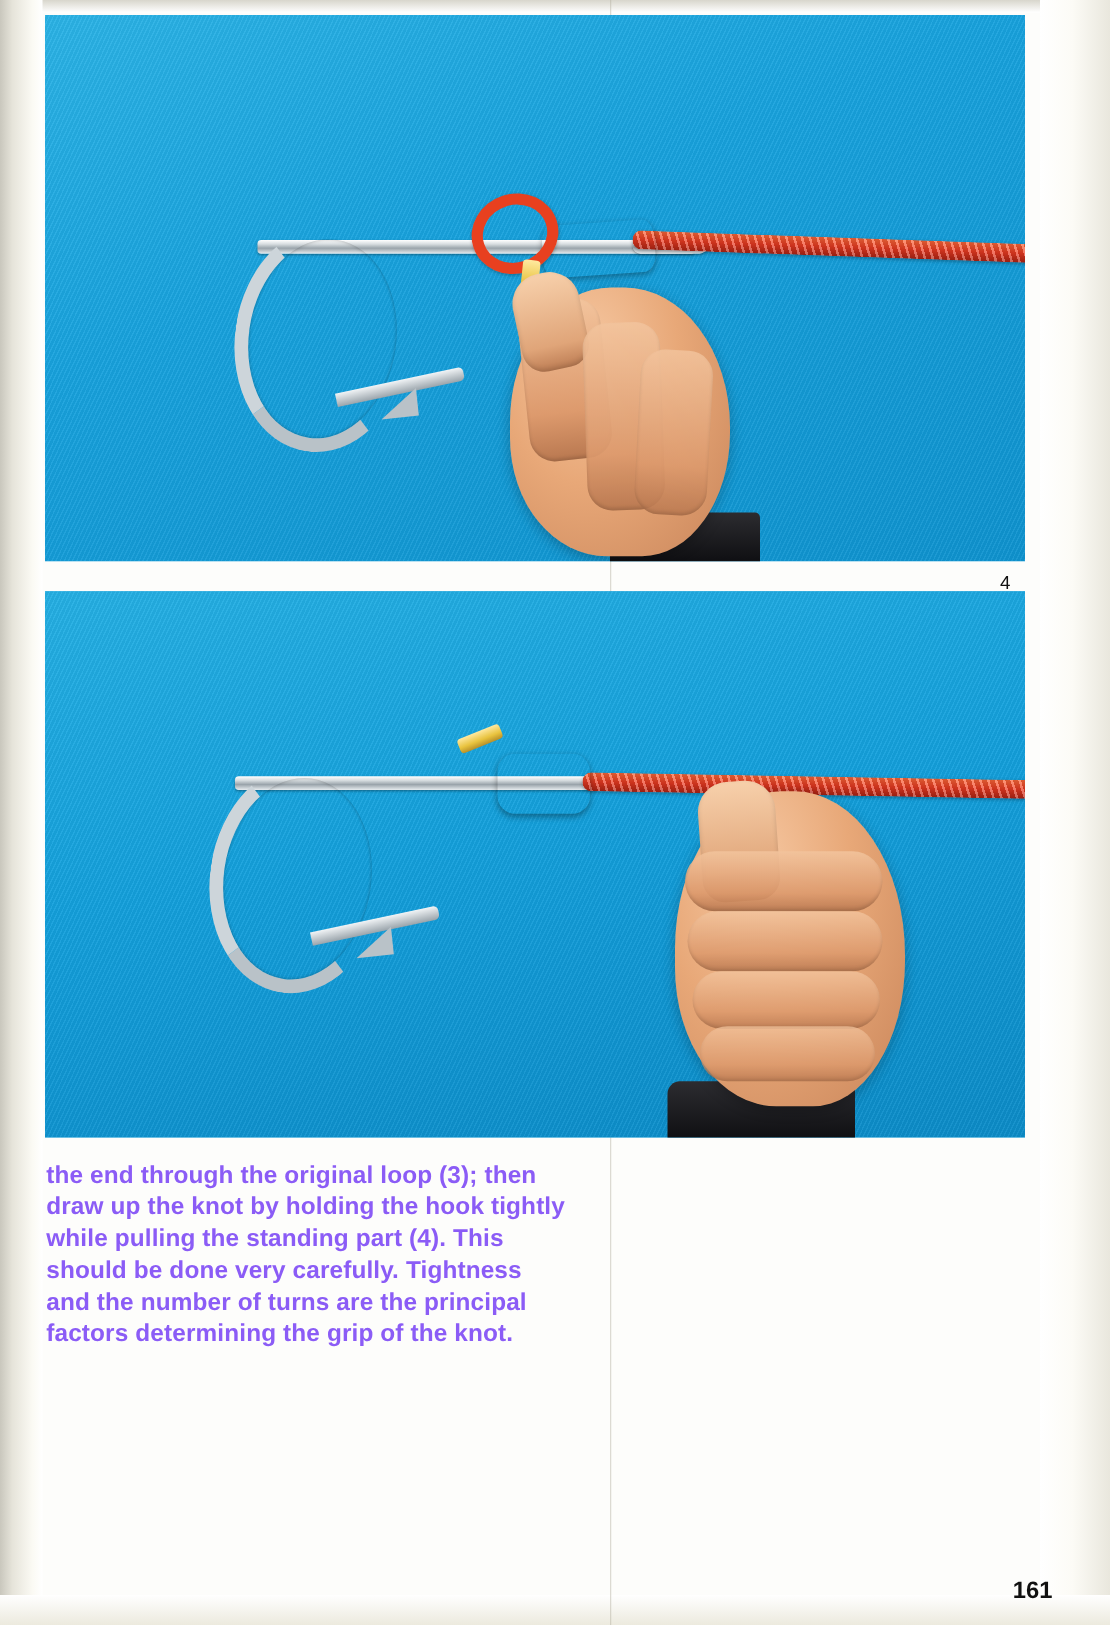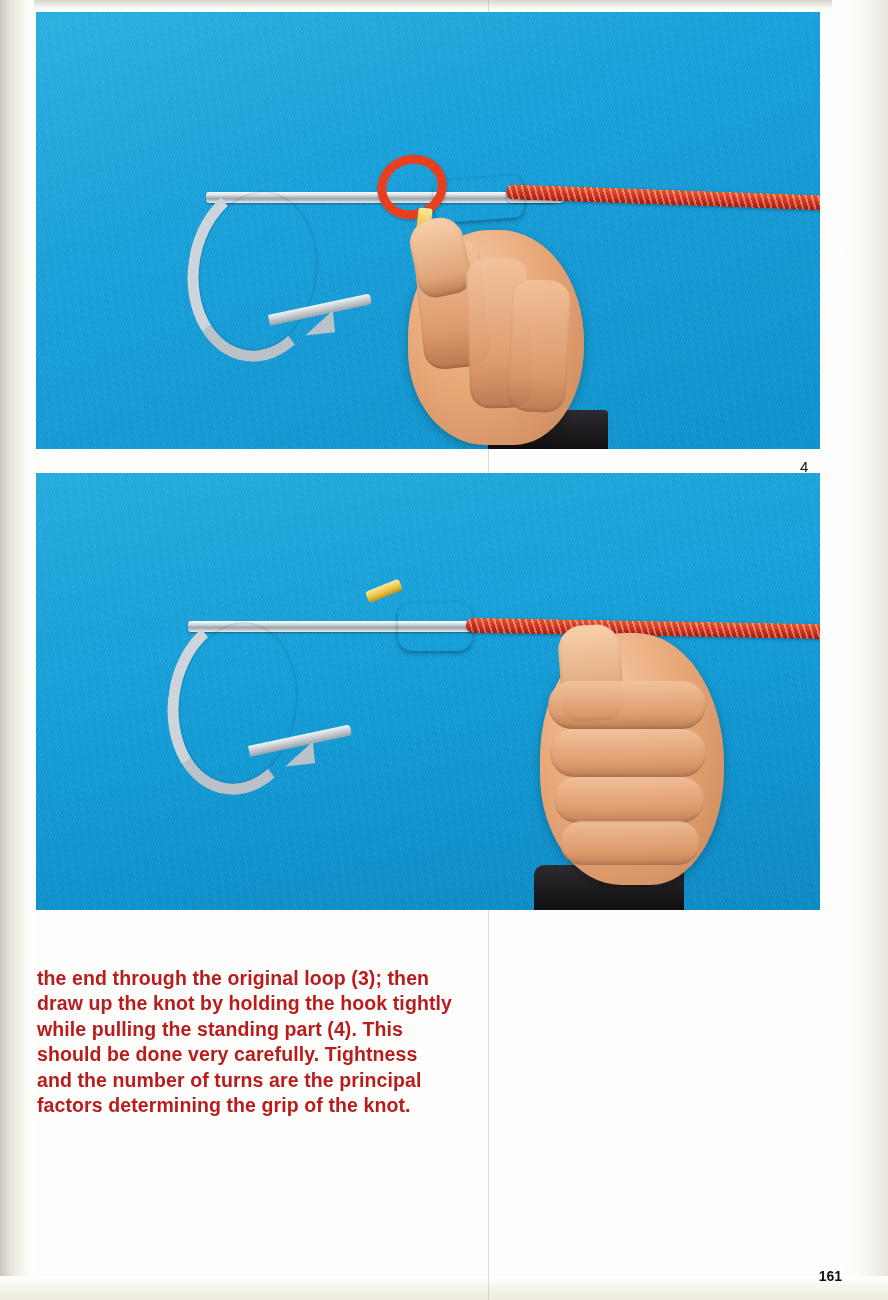--- a/index.html
+++ b/index.html
@@ -161,35 +161,35 @@
     font-size: 15px;
     color: #111;
     font-family: "Liberation Sans", sans-serif;
   }
   #fig-num-4 { left: 800px; top: 458px; }
 
   
   .caption {
     position: absolute;
     left: 37px;
-    top: 946px;
+    top: 908px;
     width: 420px;
     font-size: 19.5px;
     line-height: 25.5px;
-    color: #b91c1c;
+    color: #8b5cf6;
     font-weight: 600;
     letter-spacing: 0.1px;
   }
 
   
   .page-number {
     position: absolute;
     right: 46px;
     bottom: 16px;
-    font-size: 14px;
+    font-size: 19px;
     color: #111;
     font-weight: 600;
   }
 </style>
 </head>
 <body>
 
 <div class="page">
   <div class="edge-top"></div>
   <div class="edge-left"></div>

